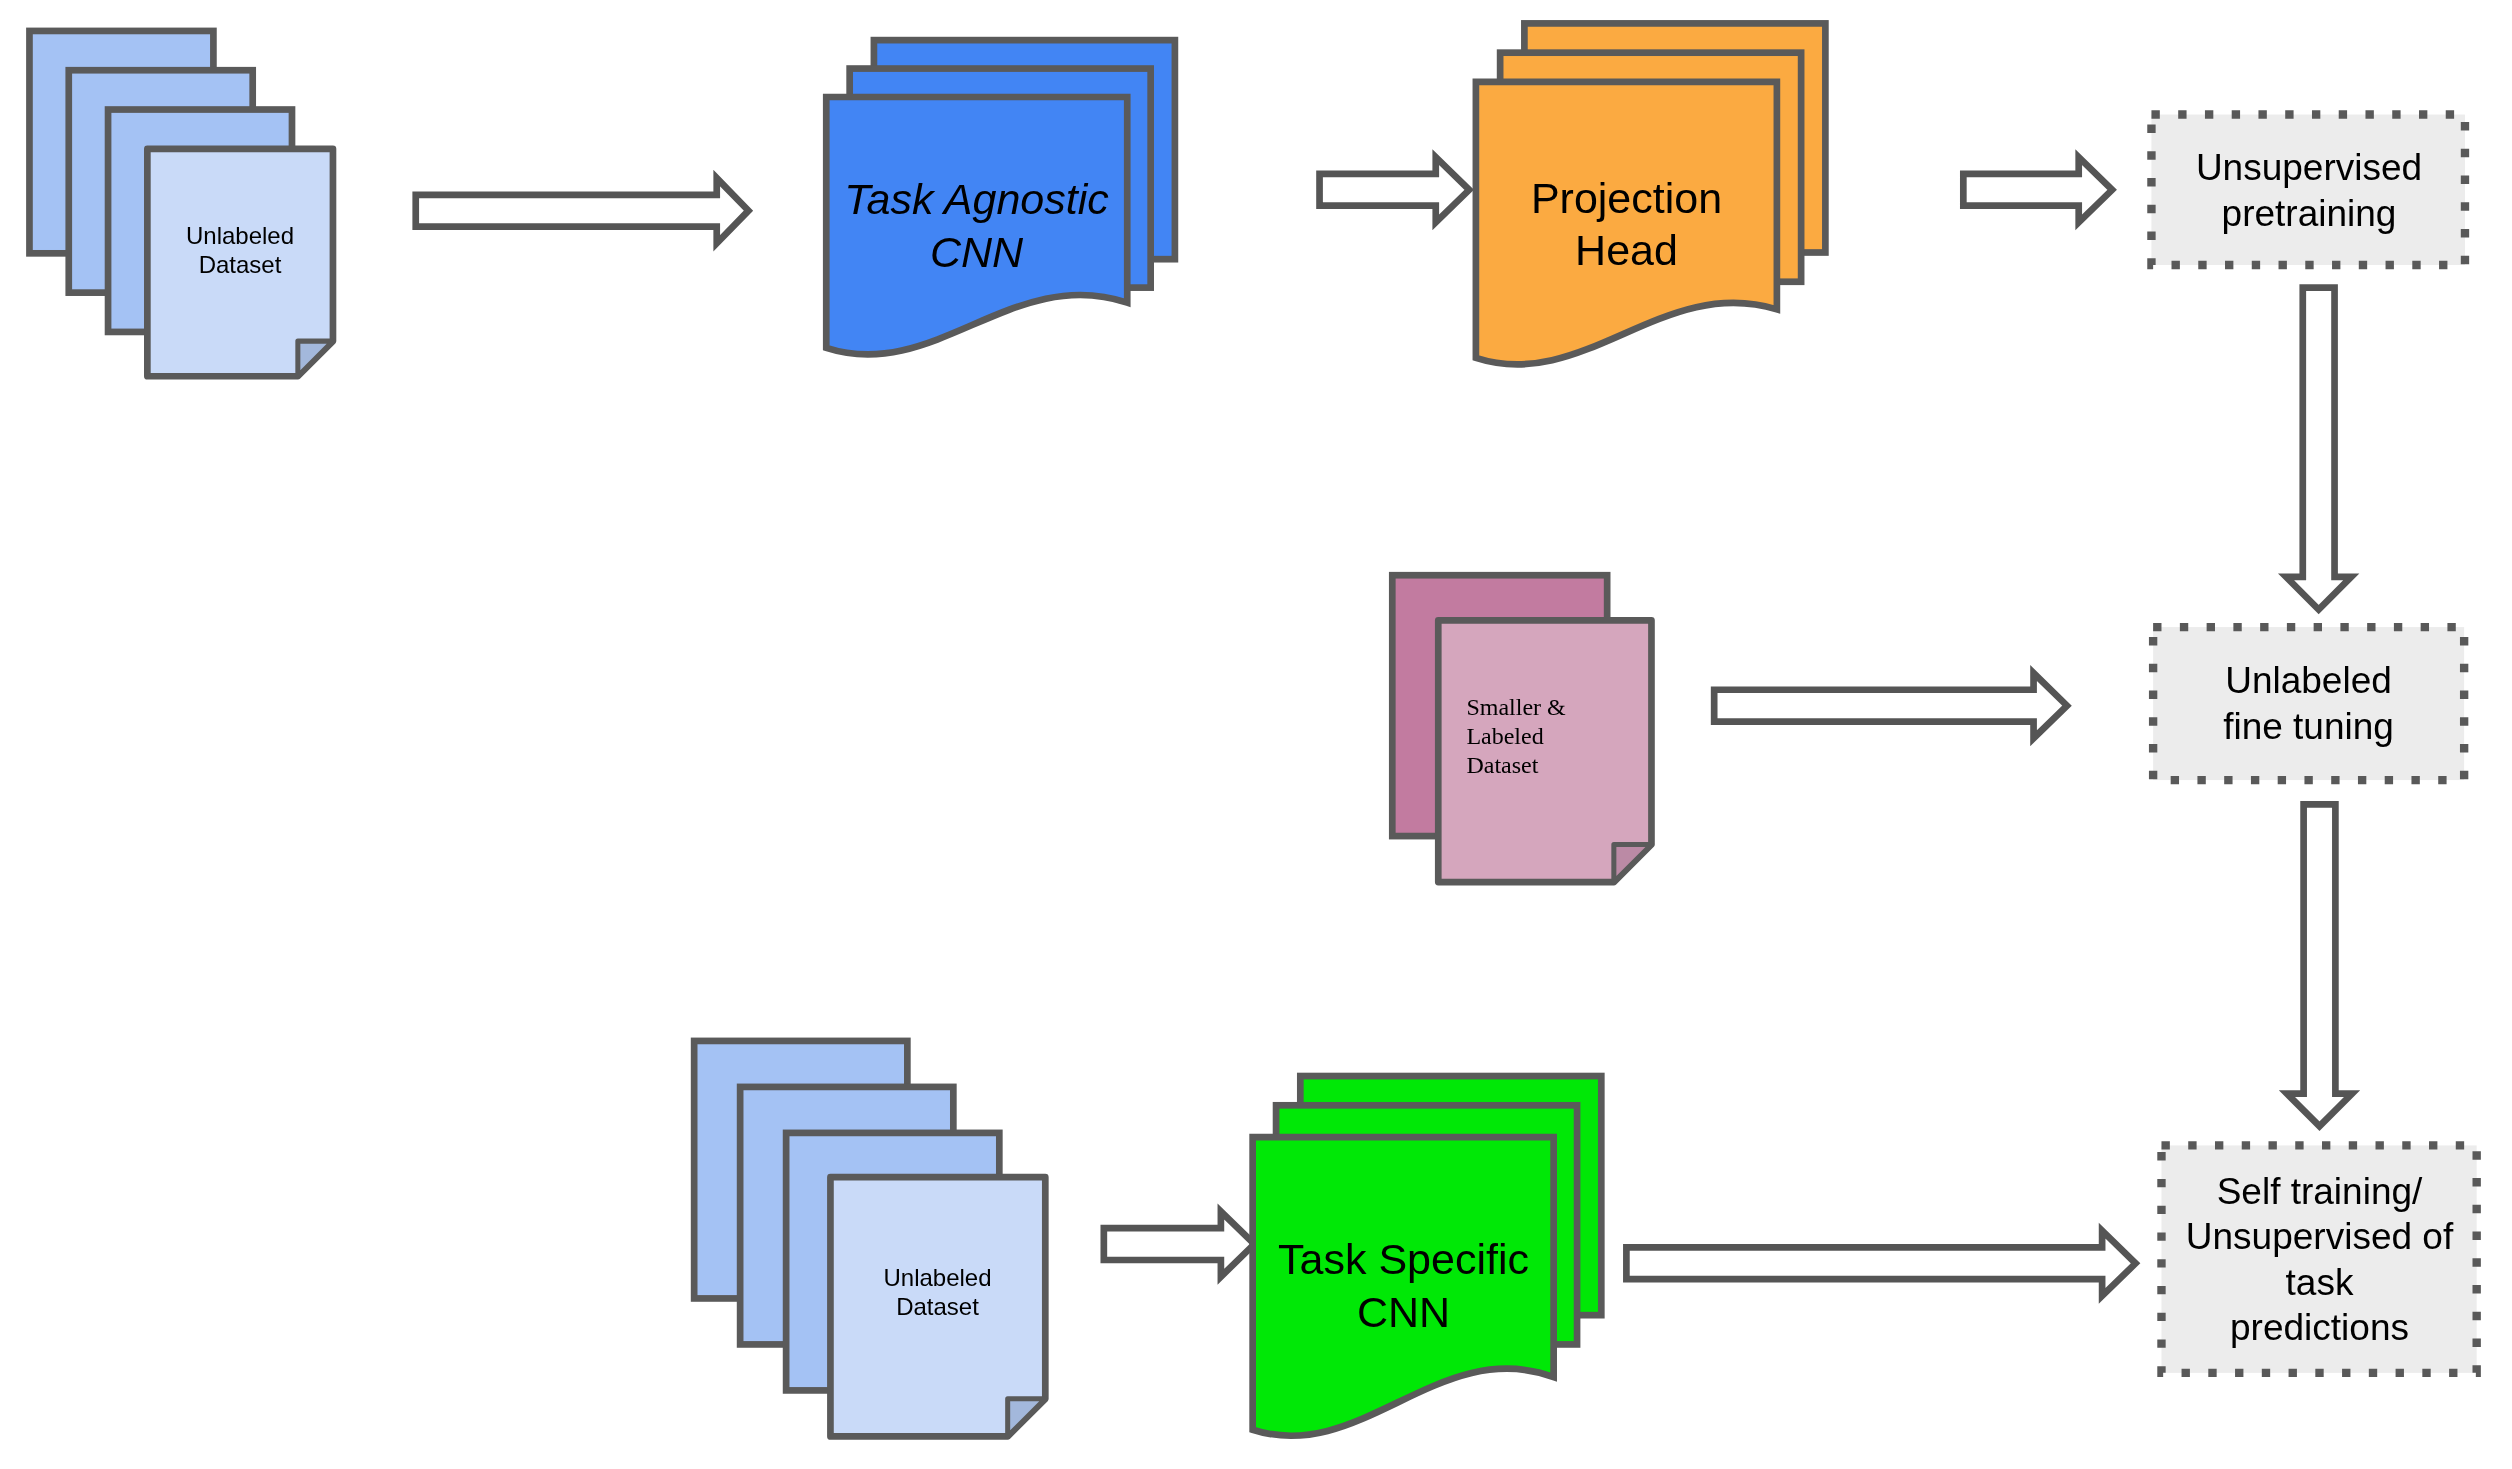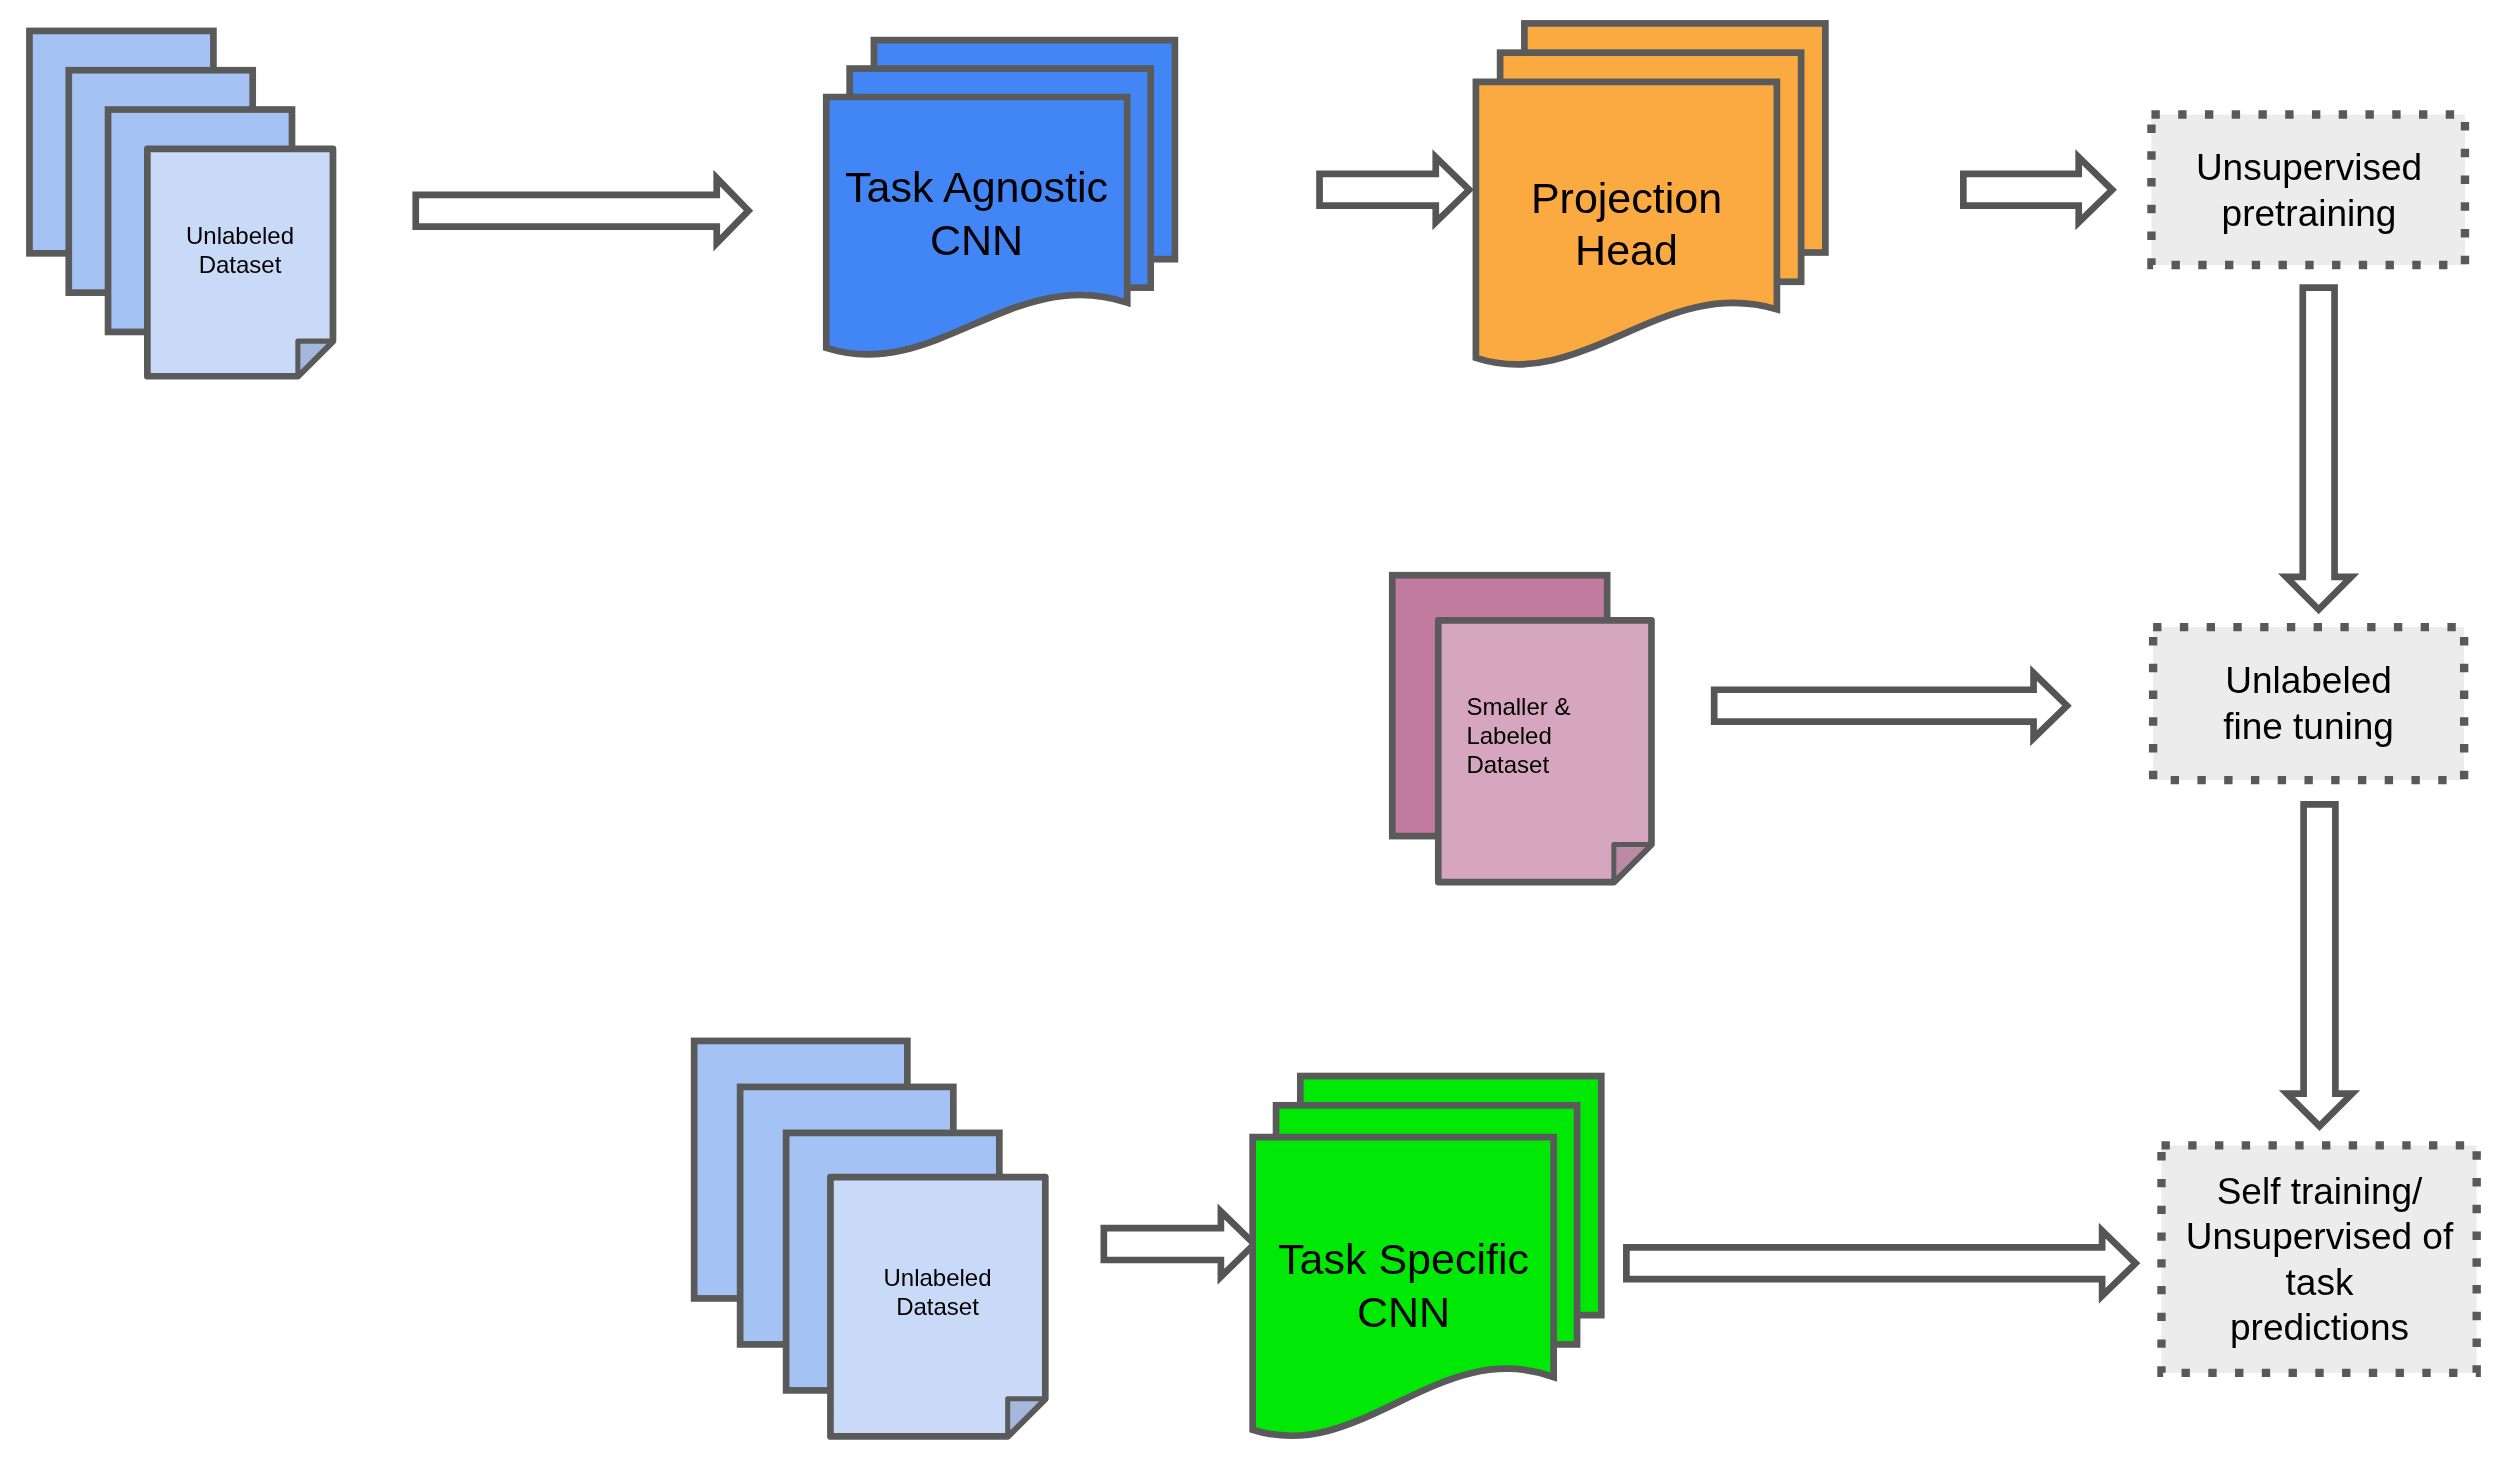--- a/index.html
+++ b/index.html
@@ -40,20 +40,21 @@
   }
   .stage-label {
     font-size: 37px;
     line-height: 1.22;
   }
   .left-align {
     justify-content: flex-start;
     text-align: left;
     padding-left: 28.4px;
     box-sizing: border-box;
+    font-family: Liberation Serif, serif;
   }
 </style>
 </head>
 <body>
 
 <div id="canvas">
 
   <svg id="diagram-svg" width="2512" height="1469" viewBox="0 0 3004 1757" xmlns="http://www.w3.org/2000/svg">
 
     <g>
@@ -115,21 +116,21 @@
     </g>
 
     <path d="M1945,1492 H2514 V1472 L2554,1511 L2514,1550 V1530 H1945 Z" stroke-width="8" fill="#ffffff" stroke="#555555"></path>
 
     <rect x="2585" y="1370" width="377" height="272" stroke-width="10" stroke-dasharray="10 22" fill="#ececec" stroke="#595959"></rect>
   </svg>
 
   <div class="label doc-label" style="left:147px; top:149px; width:186px; height:204px;">Unlabeled
 Dataset</div>
 
-  <div class="label big-label" style="left:826px; top:86px; width:301px; height:255px;">Task Agnostic
+  <div class="label big-label" style="left:826px; top:98px; width:301px; height:255px;font-style:italic;">Task Agnostic
 CNN</div>
 
   <div class="label stage-label" style="left:2152px; top:115px; width:314px; height:151px;">Unsupervised
 pretraining</div>
 
   <div class="label big-label" style="left:1476px; top:82px; width:301px; height:284px;">Projection
 Head</div>
 
   <div class="label doc-label left-align" style="left:1438px; top:621px; width:213px; height:231px;">Smaller &amp;
 Labeled

